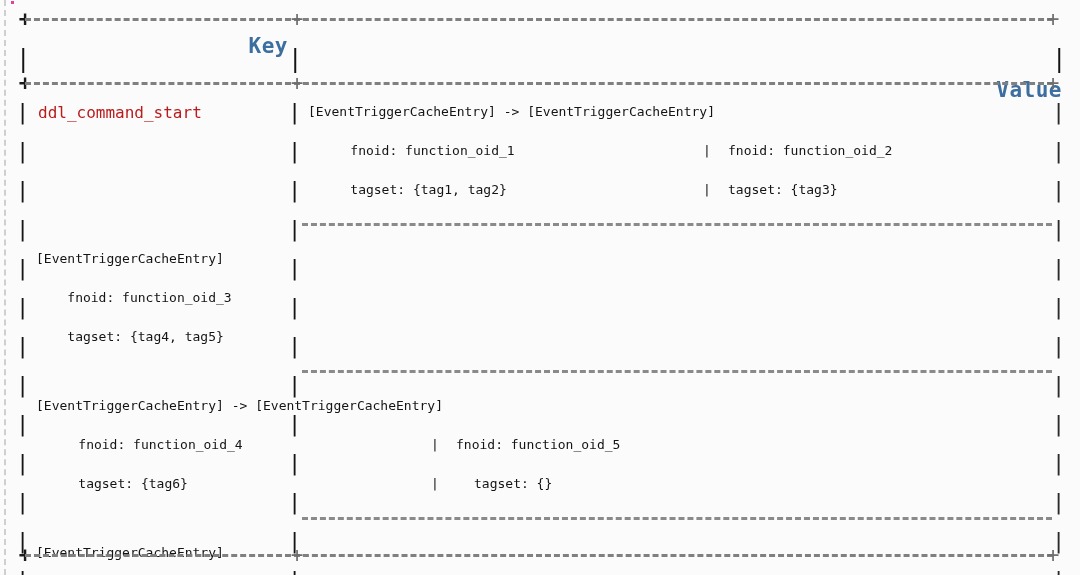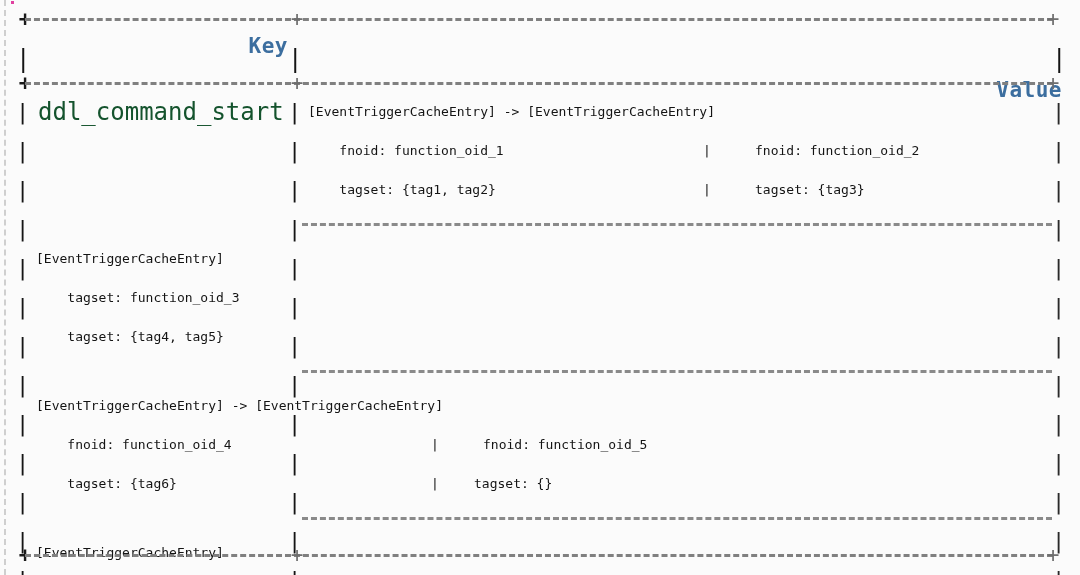--- a/index.html
+++ b/index.html
@@ -125,23 +125,23 @@
     align-items: flex-start;
   }
 
   .keycell {
     position: relative;
     width: 272px;
     flex: 0 0 272px;
     box-sizing: border-box;
     padding-left: 22px;
     padding-top: 1px;
-    font-size: 24px;
+    font-size: 16px;
     line-height: 39px;
-    color: #14532d;
+    color: #b91c1c;
     white-space: nowrap;
   }
 
   .valcell {
     position: relative;
     flex: 1 1 auto;
     box-sizing: border-box;
     padding-left: 20px;
     font-size: 13px;
     line-height: 39px;
@@ -152,32 +152,32 @@
   .valline { position: relative; height: 39px; white-space: pre; }
 
   
   .pair {
     position: relative;
     height: 39px;
     white-space: pre;
   }
   .pair .left-part {
     position: absolute;
-    left: 0;
+    left: 11px;
     top: 0;
   }
   .pair .sep-pipe {
     position: absolute;
     left: 395px;
     top: 0;
     color: #141414;
   }
   .pair .right-part {
     position: absolute;
-    left: 447px;
+    left: 420px;
     top: 0;
   }
   .pair .right-part.narrow { left: 438px; }
 
   
   .inner-sep {
     position: relative;
     height: 30px;
   }
   .inner-sep .line {
@@ -309,21 +309,21 @@
               <div class="valcell"><div class="valline">[EventTriggerCacheEntry] -&gt; [EventTriggerCacheEntry]</div><div class="pair"><span class="left-part">    fnoid: function_oid_1</span><span class="sep-pipe">|</span><span class="right-part">fnoid: function_oid_2</span></div><div class="pair"><span class="left-part">    tagset: {tag1, tag2}</span><span class="sep-pipe">|</span><span class="right-part">tagset: {tag3}</span></div></div>
             </div>
           </div>
           <div class="inner-sep">
             <div style="position: absolute; inset: 0px 0px 0px 272px;">
               <div class="line"></div>
             </div>
           </div>
           <div class="row">
             <div class="row-inner">
-              <div class="valcell"><div class="valline">[EventTriggerCacheEntry]</div><div class="valline">    tagset: function_oid_3</div><div class="valline">    tagset: {tag4, tag5}</div></div>
+              <div class="valcell"><div class="valline">[EventTriggerCacheEntry]</div><div class="valline">    fnoid: function_oid_3</div><div class="valline">    tagset: {tag4, tag5}</div></div>
             </div>
           </div>
           <div class="inner-sep">
             <div style="position: absolute; inset: 0px 0px 0px 272px;">
               <div class="line"></div>
             </div>
           </div>
           <div class="row">
             <div class="row-inner">
               <div class="valcell"><div class="valline">[EventTriggerCacheEntry] -&gt; [EventTriggerCacheEntry]</div><div class="pair"><span class="left-part">    fnoid: function_oid_4</span><span class="sep-pipe">|</span><span class="right-part">fnoid: function_oid_5</span></div><div class="pair"><span class="left-part">    tagset: {tag6}</span><span class="sep-pipe">|</span><span class="right-part narrow">tagset: {}</span></div></div>

